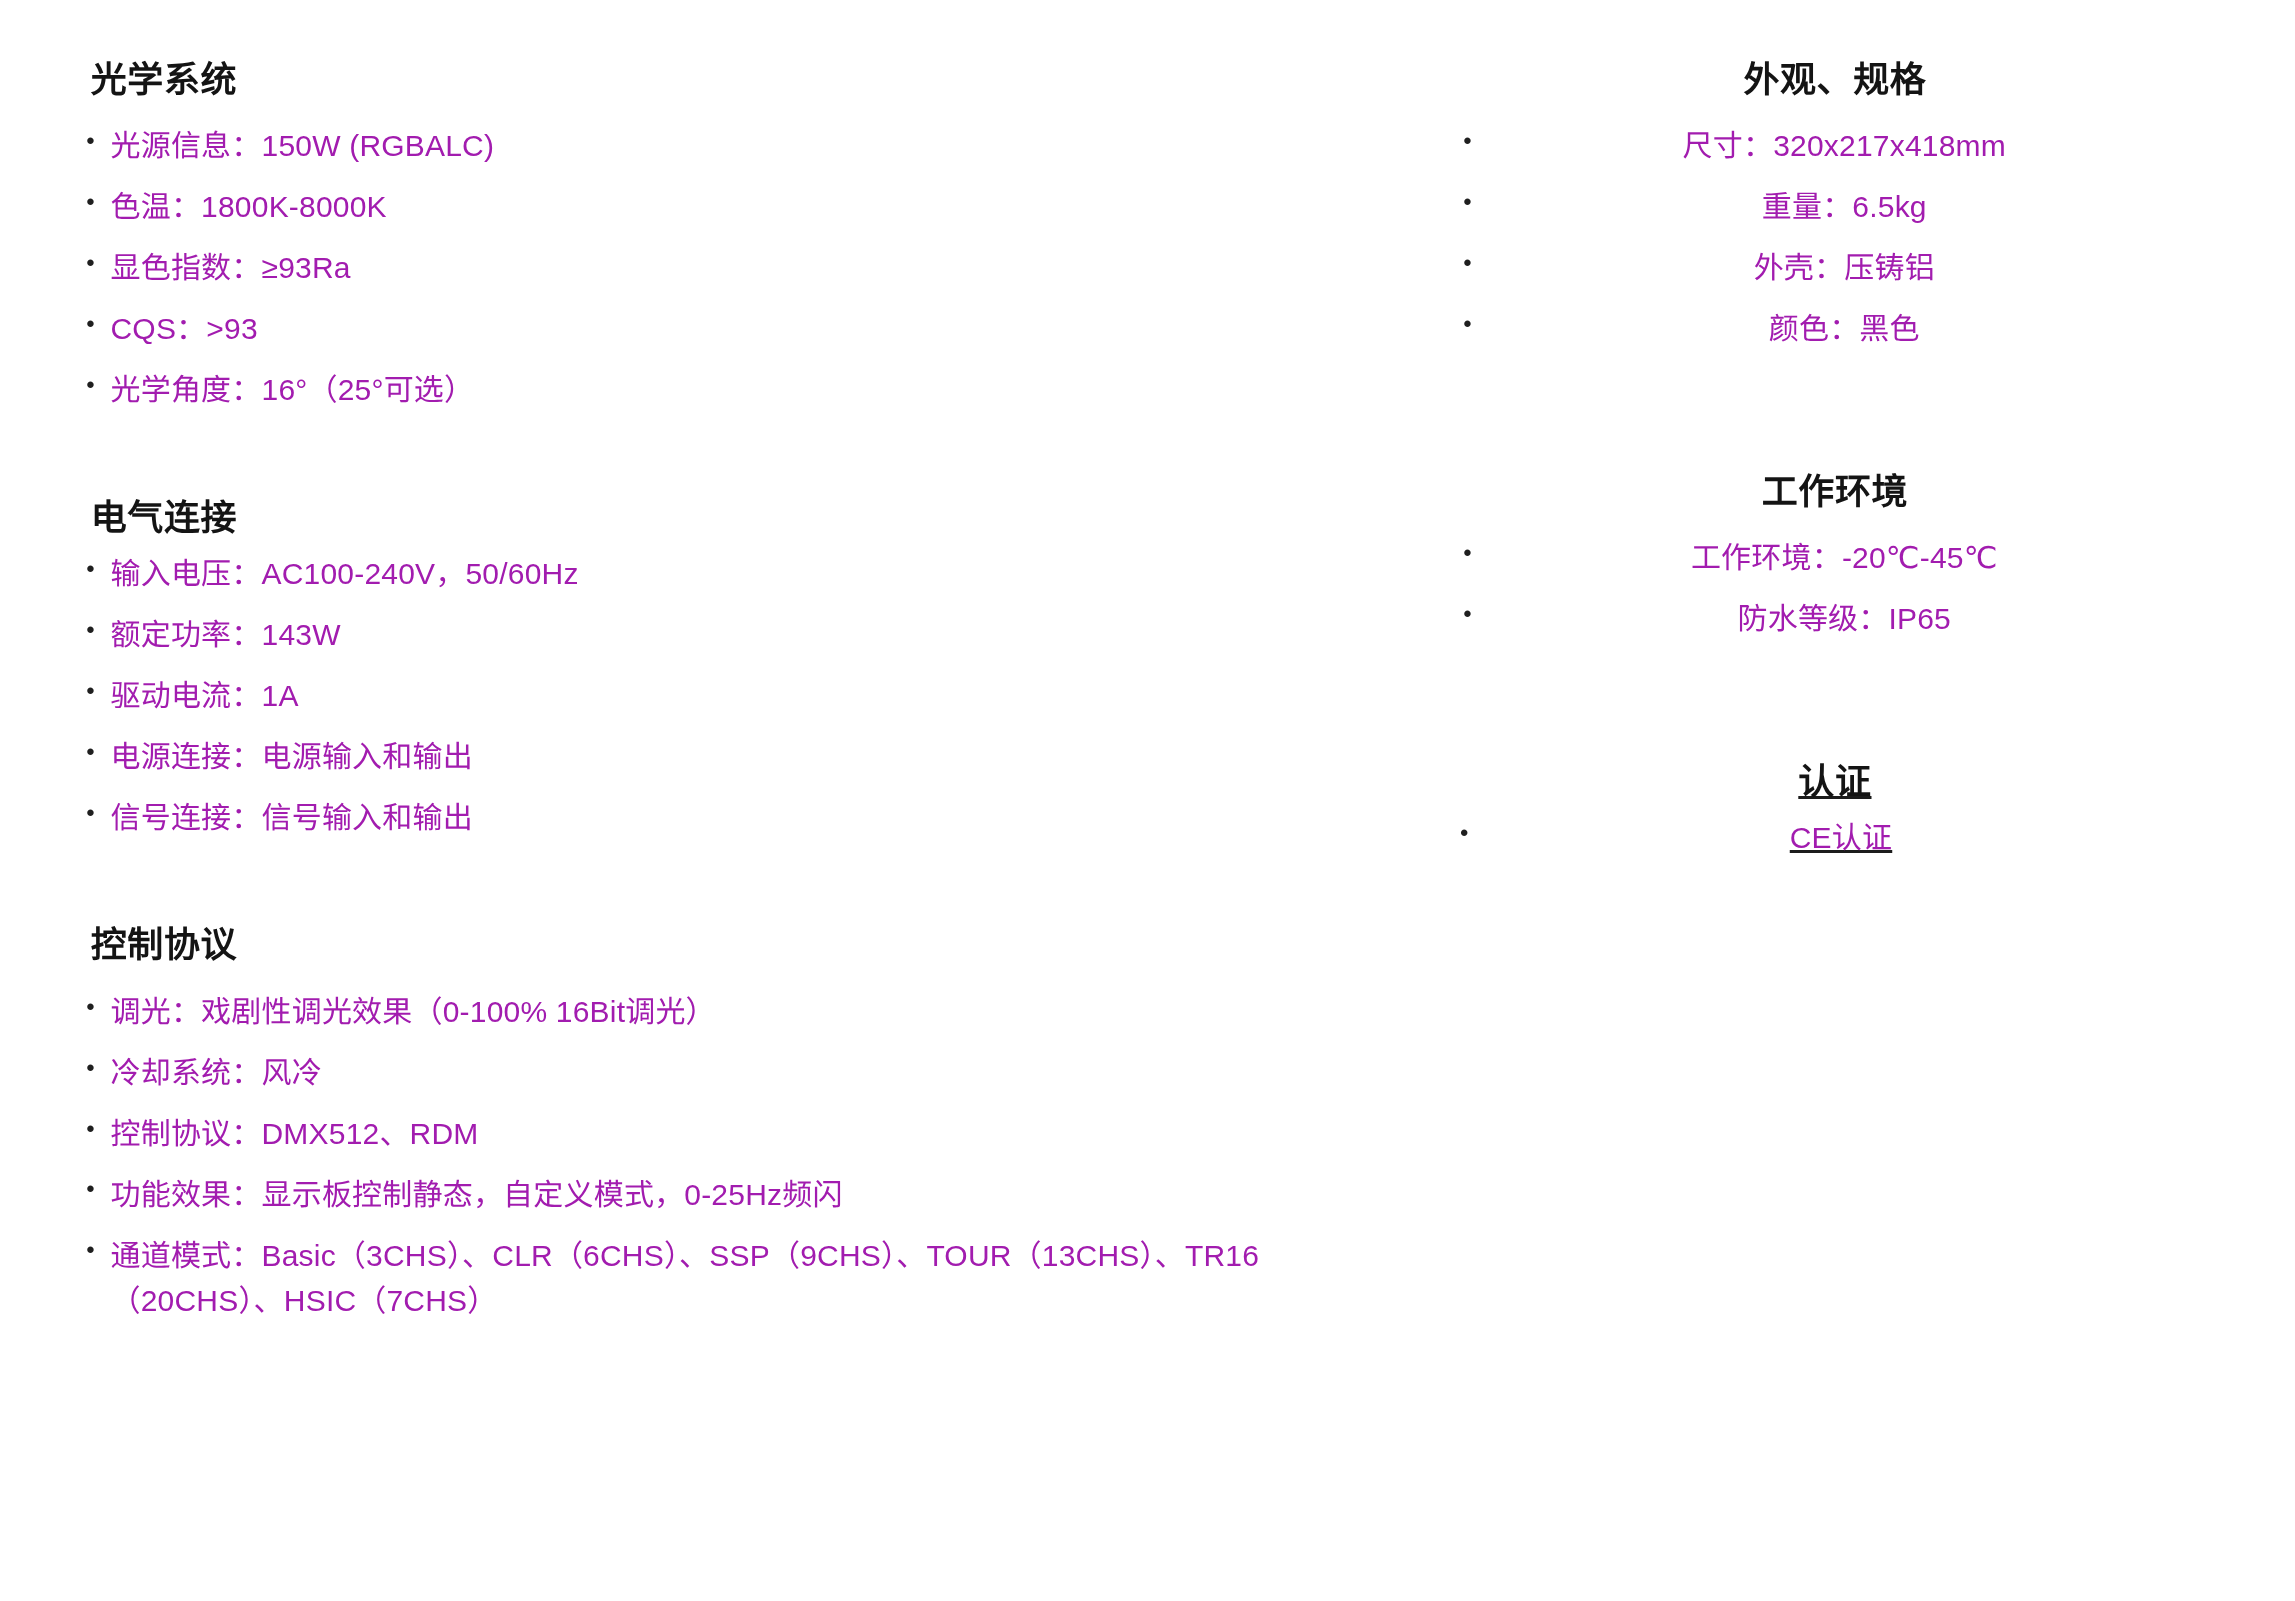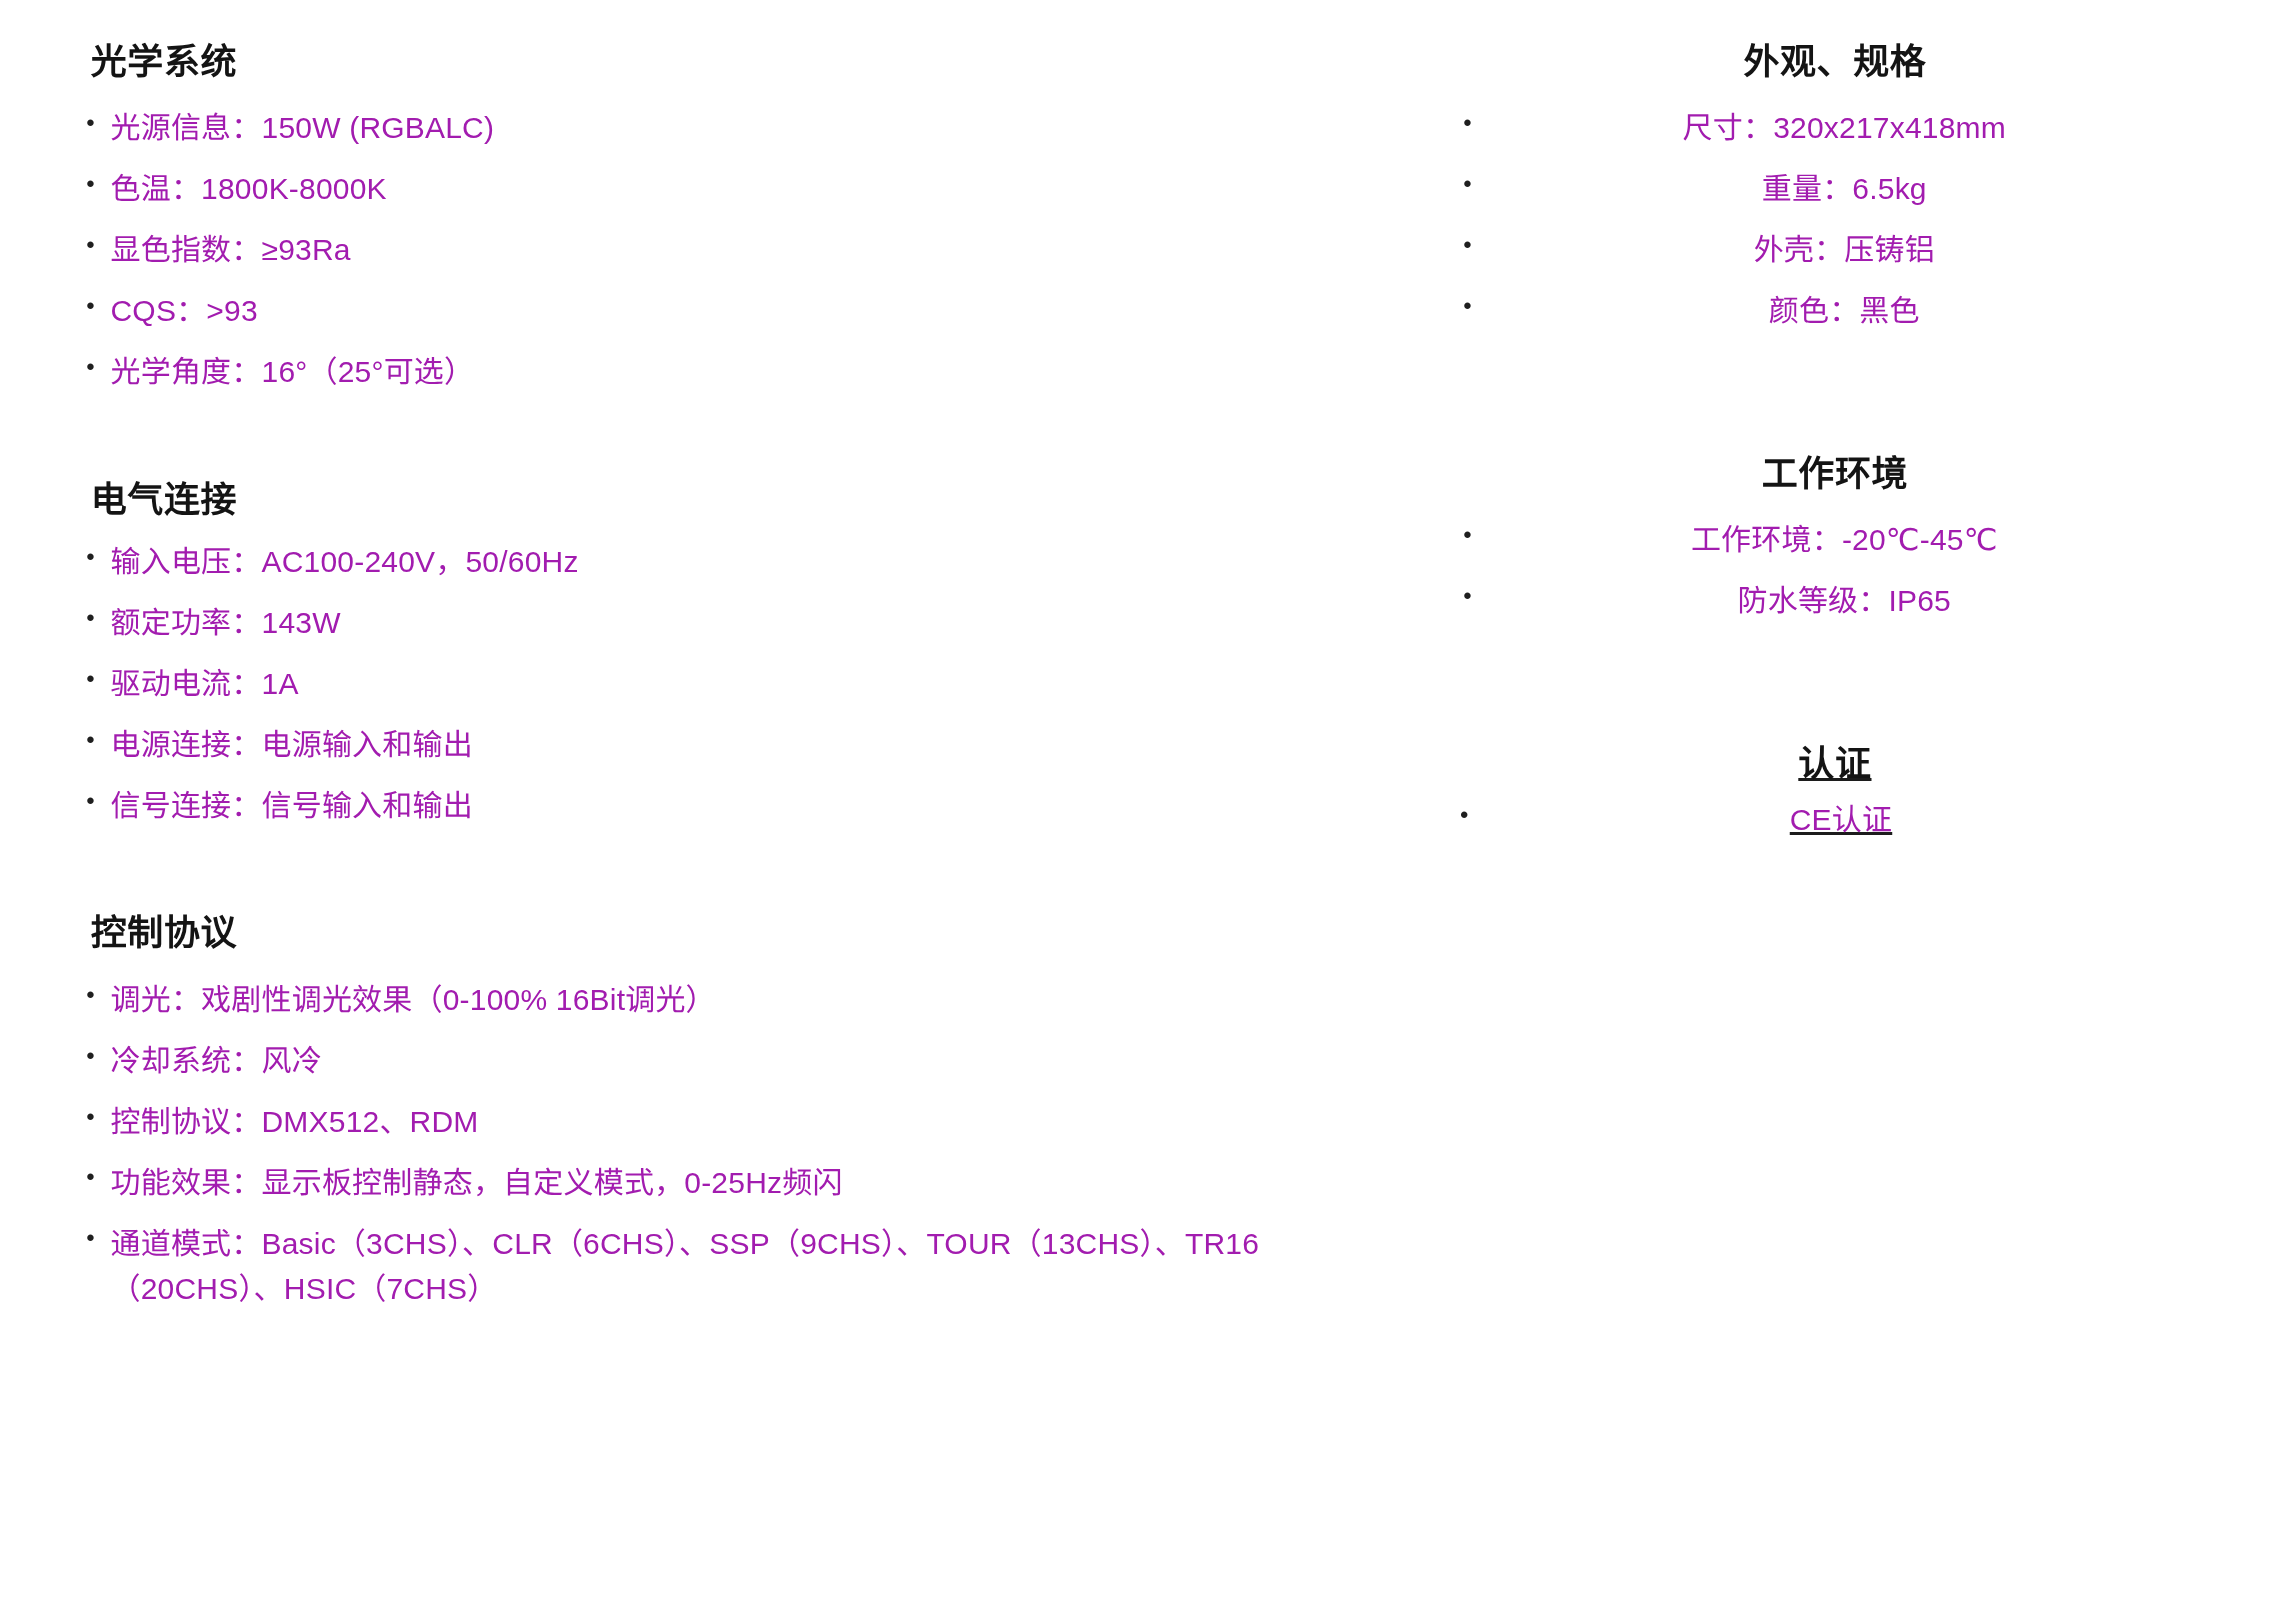--- a/index.html
+++ b/index.html
@@ -12,21 +12,21 @@
     height: 1601px;
     font-family: "Liberation Sans", "DejaVu Sans", sans-serif;
     color: #1c1c1c;
     -webkit-font-smoothing: antialiased;
   }
   .sheet {
     position: relative;
     width: 2295px;
     height: 1601px;
     box-sizing: border-box;
-    padding: 40px 94px 0 83px;
+    padding: 58px 94px 0 83px;
   }
   .columns {
     display: flex;
     flex-direction: row;
     align-items: flex-start;
     gap: 0;
   }
   .col-left {
     width: 1322px;
     flex: 0 0 1322px;
@@ -79,21 +79,21 @@
     display: block;
   }
   
   .rs-1 { margin-top: 0px; }
   .rs-2 { margin-top: 118px; }
   .rs-3 { margin-top: 118px; text-decoration: underline; }
   .rs-3 .sec-title { margin-bottom: 12px; }
   .rs-3 ul.items li { padding-left: 21px; margin-bottom: 14px; }
   .rs-3 ul.items li::before { left: 0px; }
   .col-right .sec-title { padding-left: 8.8px; }
-  .col-left .section:nth-child(2) .sec-title { margin-bottom: 18px; }
+  .col-left .section:nth-child(2) .sec-title { margin-bottom: 12px; }
 </style>
 </head>
 <body>
 
 <div class="sheet">
   <div class="columns">
 
     <div class="col-left">
 
       <section class="section">

